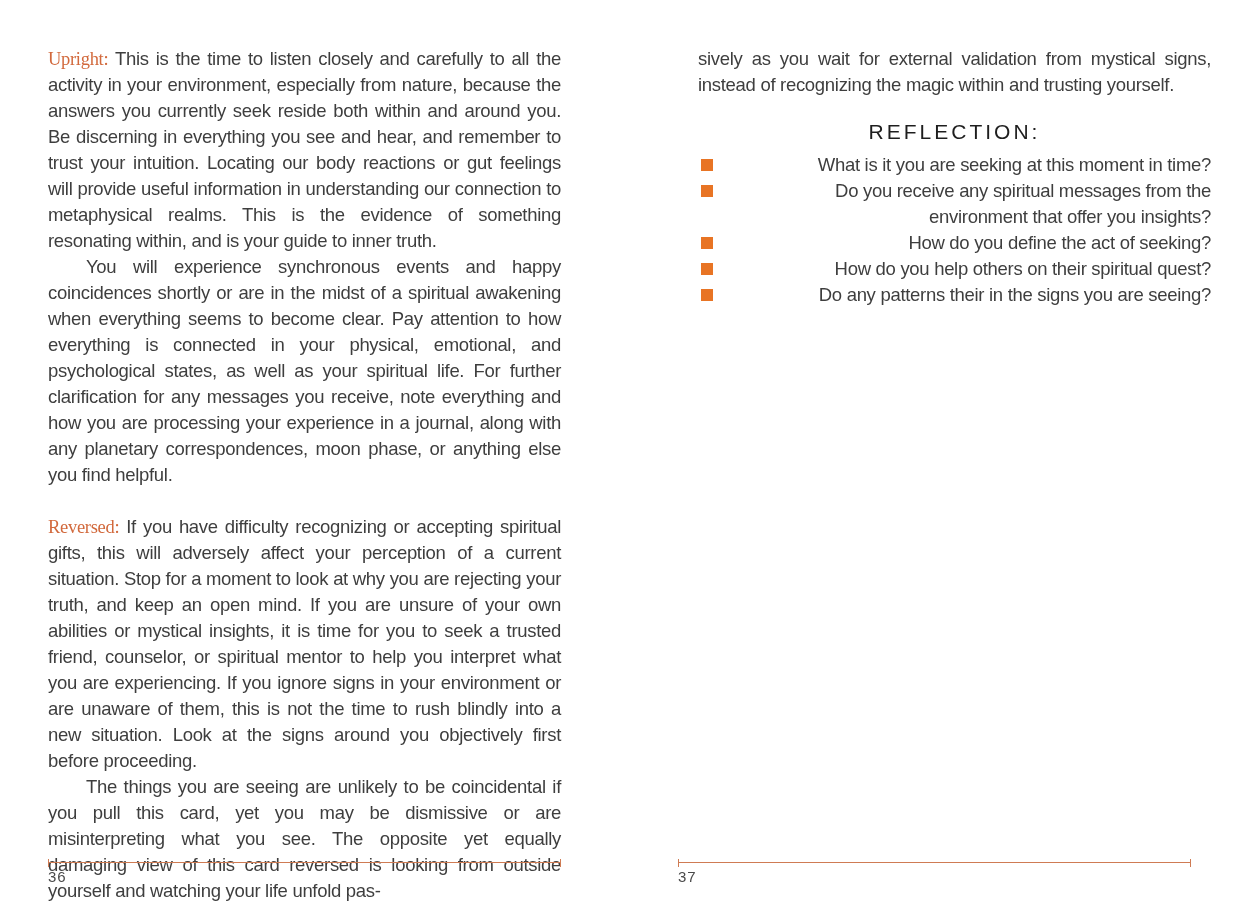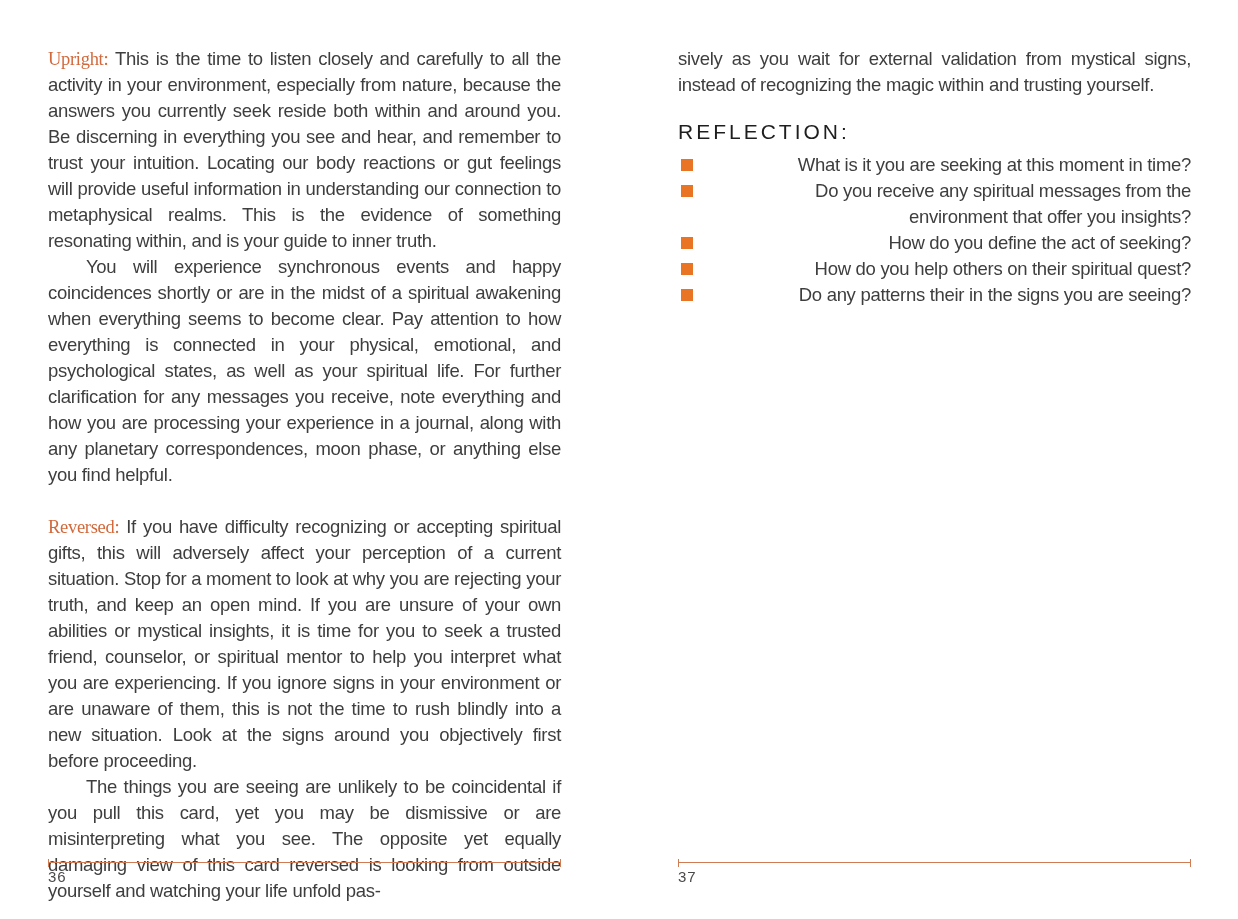--- a/index.html
+++ b/index.html
@@ -15,29 +15,29 @@
     width:1238px;height:919px;position:relative;background:#ffffff;
     font-family:"Liberation Sans", sans-serif;
     color:var(--body_text);
     overflow:hidden;
   }
   .col{
     position:absolute;top:46px;width:513px;
     font-size:18.5px;line-height:26px;letter-spacing:-0.3px;
   }
   .col-left{left:48px;}
-  .col-right{left:678px;}
+  .col-right{left:698px;}
   p.para{margin:0;text-align:justify;}
   p.indent{text-indent:38px;}
   p.block-gap{margin-top:26px;}
   .label{color:var(--accent_label);font-family:Liberation Serif, serif;}
   .reflection-heading{
     margin:22px 0 8px 0;
     font-size:21px;line-height:24px;font-weight:400;
-    letter-spacing:3px;text-align:left;color:var(--heading_text);
+    letter-spacing:3px;text-align:center;color:var(--heading_text);
   }
   ul.reflect-list{list-style:none;margin:0;padding:0;}
   ul.reflect-list li{
     position:relative;padding-left:36px;margin:0;text-align:right;
   }
   .sq{
     position:absolute;left:3px;top:7px;width:12px;height:12px;
     background:var(--bullet);
   }
   .footer{position:absolute;width:513px;top:862px;}

